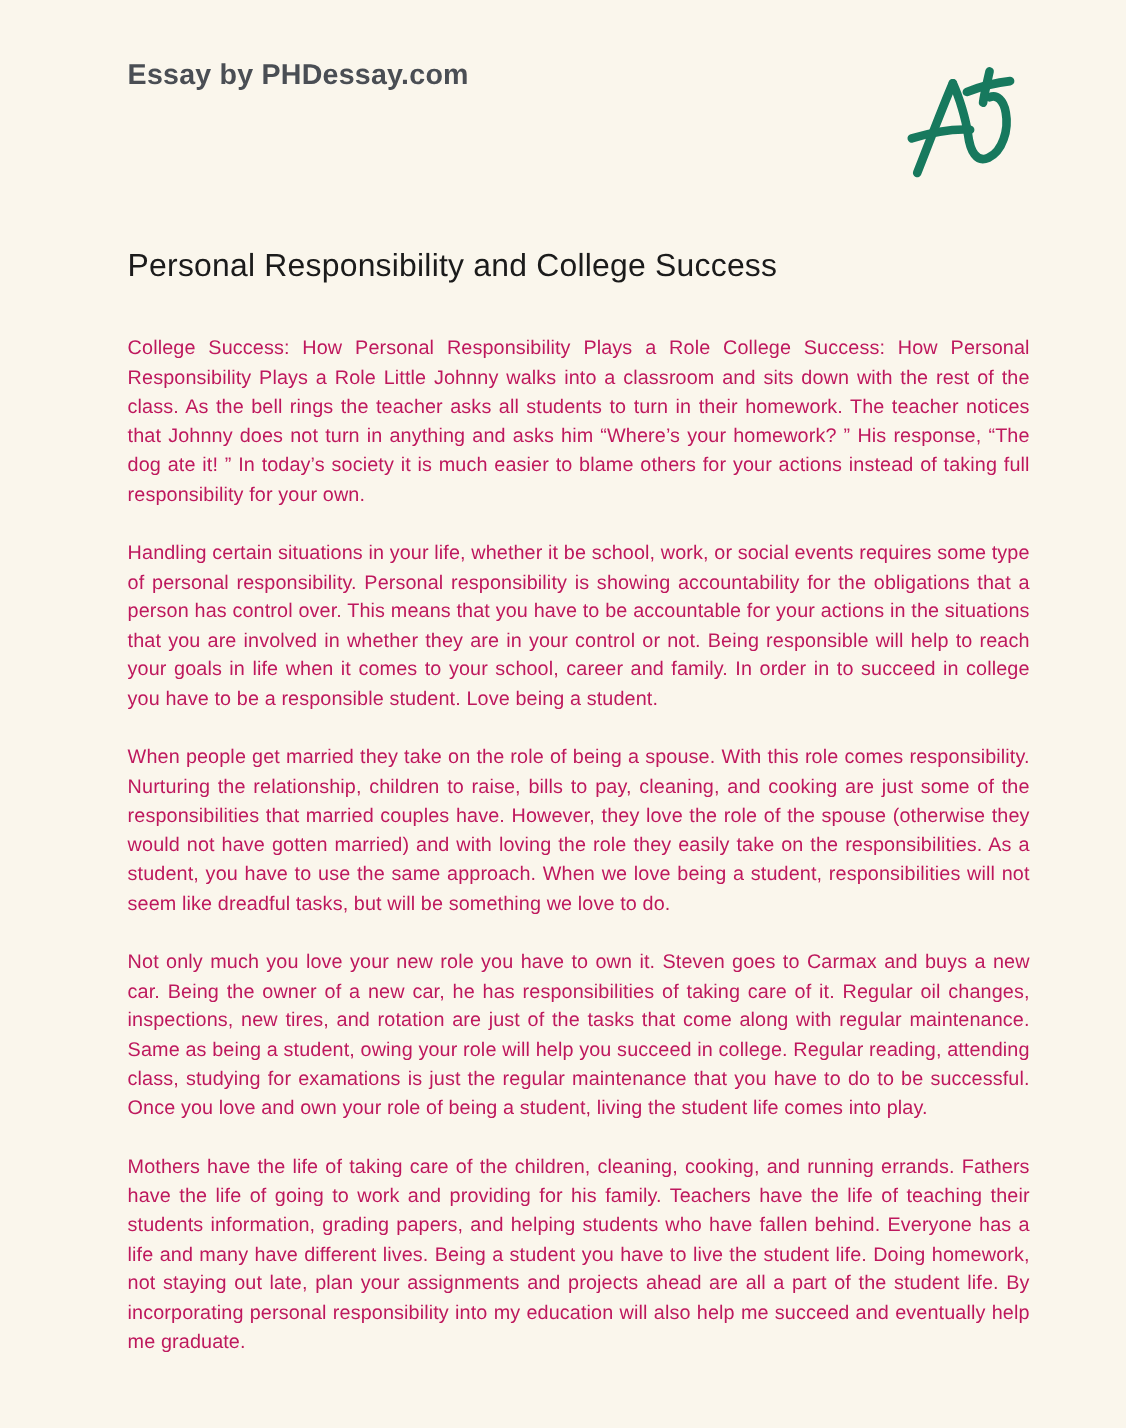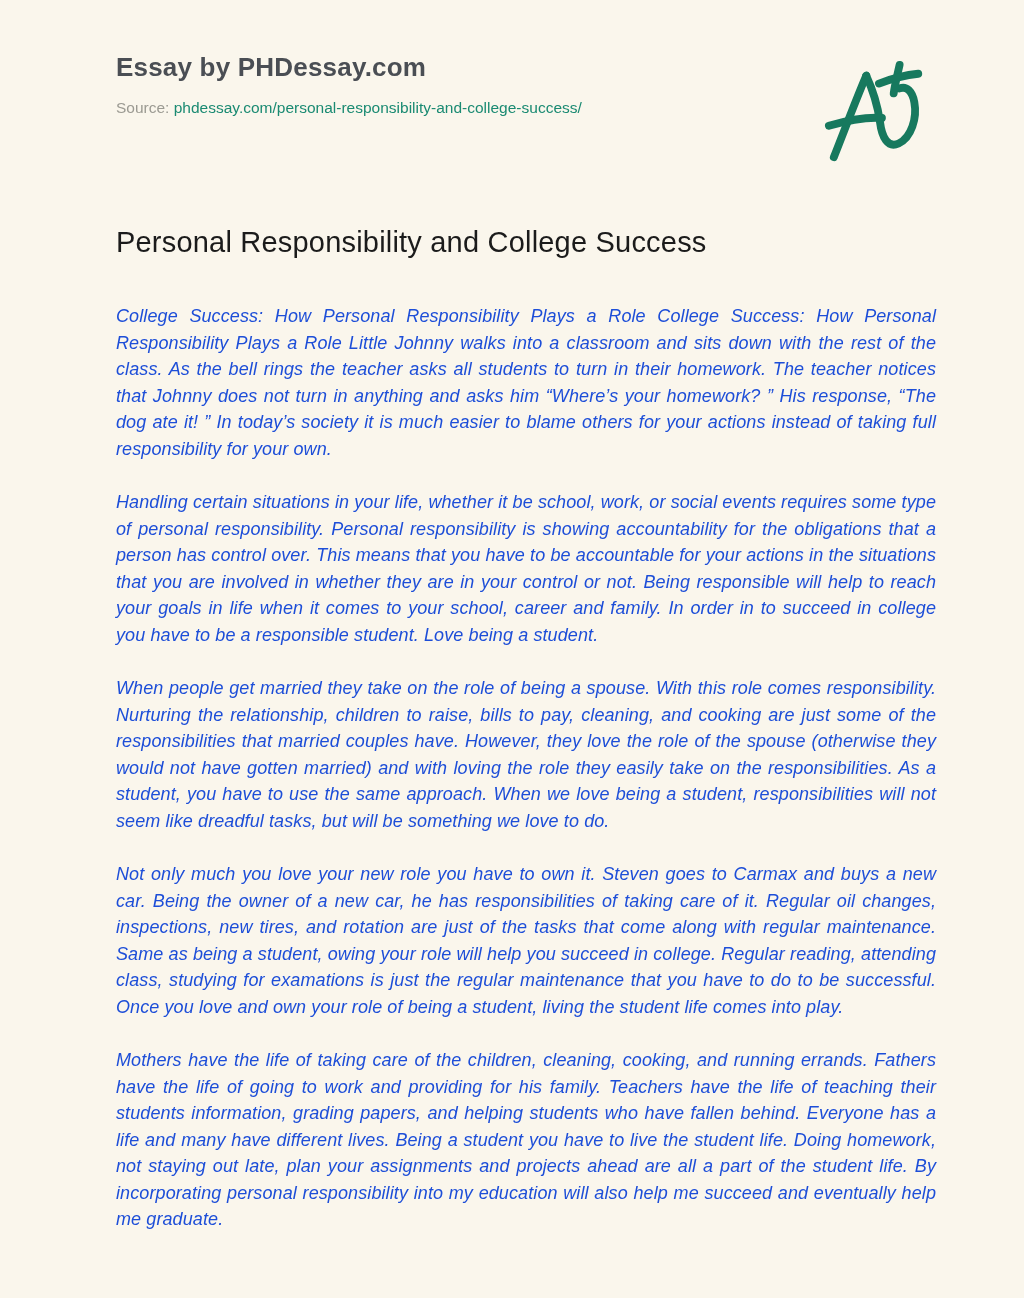--- a/index.html
+++ b/index.html
@@ -51,39 +51,34 @@
     color: #1B1B1B;
     letter-spacing: 0.2px;
     margin-top: 56px;
   }
   .essay-body {
     margin-top: 44px;
   }
   .essay-body p {
     font-size: 18px;
     line-height: 26.5px;
-    color: #1d4ed8;
+    color: #be185d;
     text-align: justify;
     margin-bottom: 27px;
     letter-spacing: 0.1px;
-    font-style: italic;
   }
 </style>
 </head>
 <body>
 
 <div class="page">
 
   <div class="header">
     <div class="header-left">
       <h1>Essay by PHDessay.com</h1>
-      <div class="source-line">
-        <span>Source:</span>
-        <a class="source-link">phdessay.com/personal-responsibility-and-college-success/</a>
-      </div>
     </div>
 
     <svg class="logo" viewBox="0 0 110 112" fill="none" stroke="#17795E" stroke-width="8" stroke-linecap="round" stroke-linejoin="round">
 
       <path d="M10 100 C 18 80, 33 40, 43 17"></path>
 
       <path d="M5 68 C 22 63, 44 59, 59 60"></path>
 
       <path d="M43 17 C 49 30, 55 50, 57 64 C 59 80, 65 91, 76 86 C 89 80, 95 60, 92 44 C 90 33, 84 27, 77 30"></path>
 

